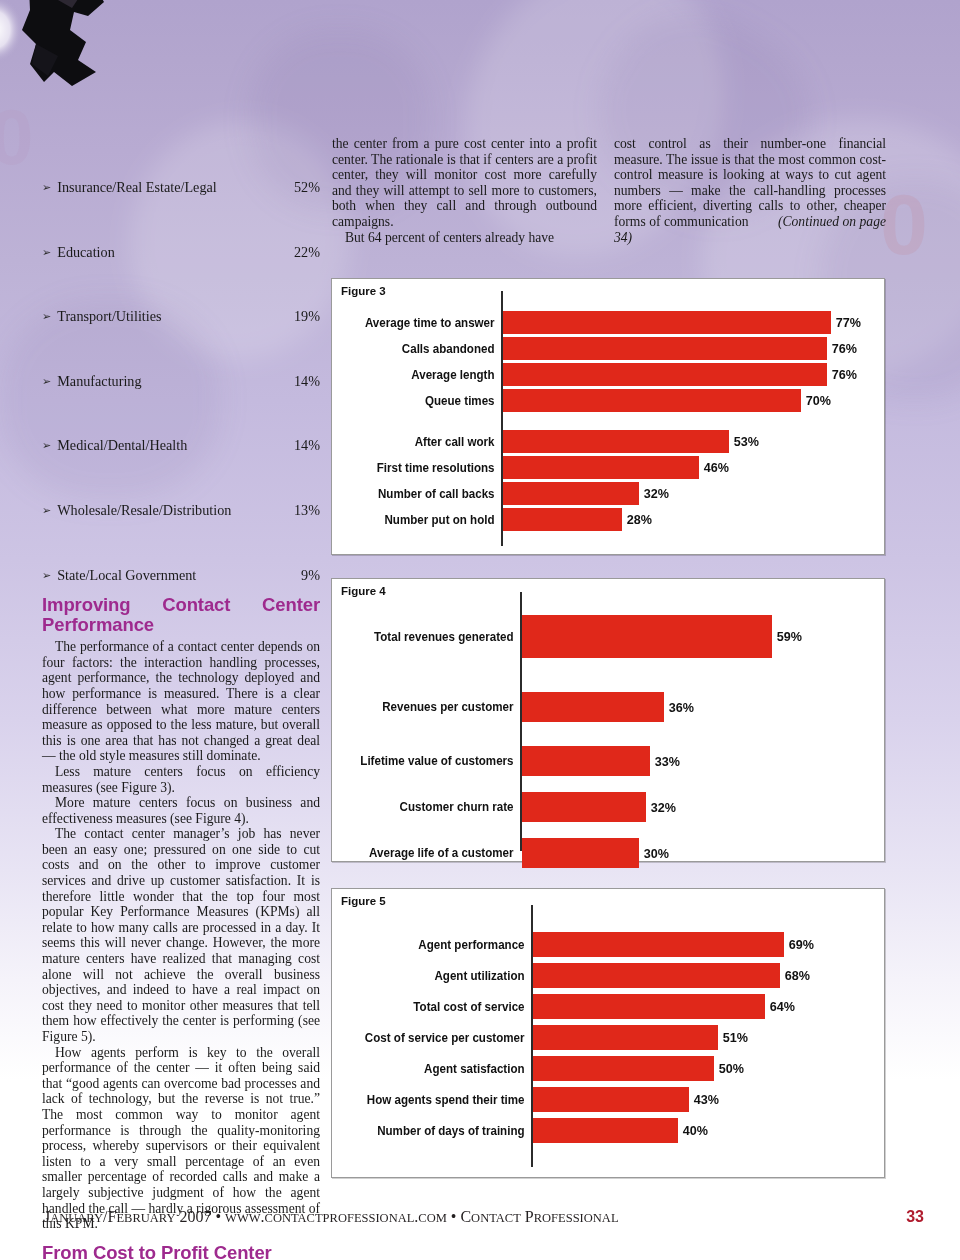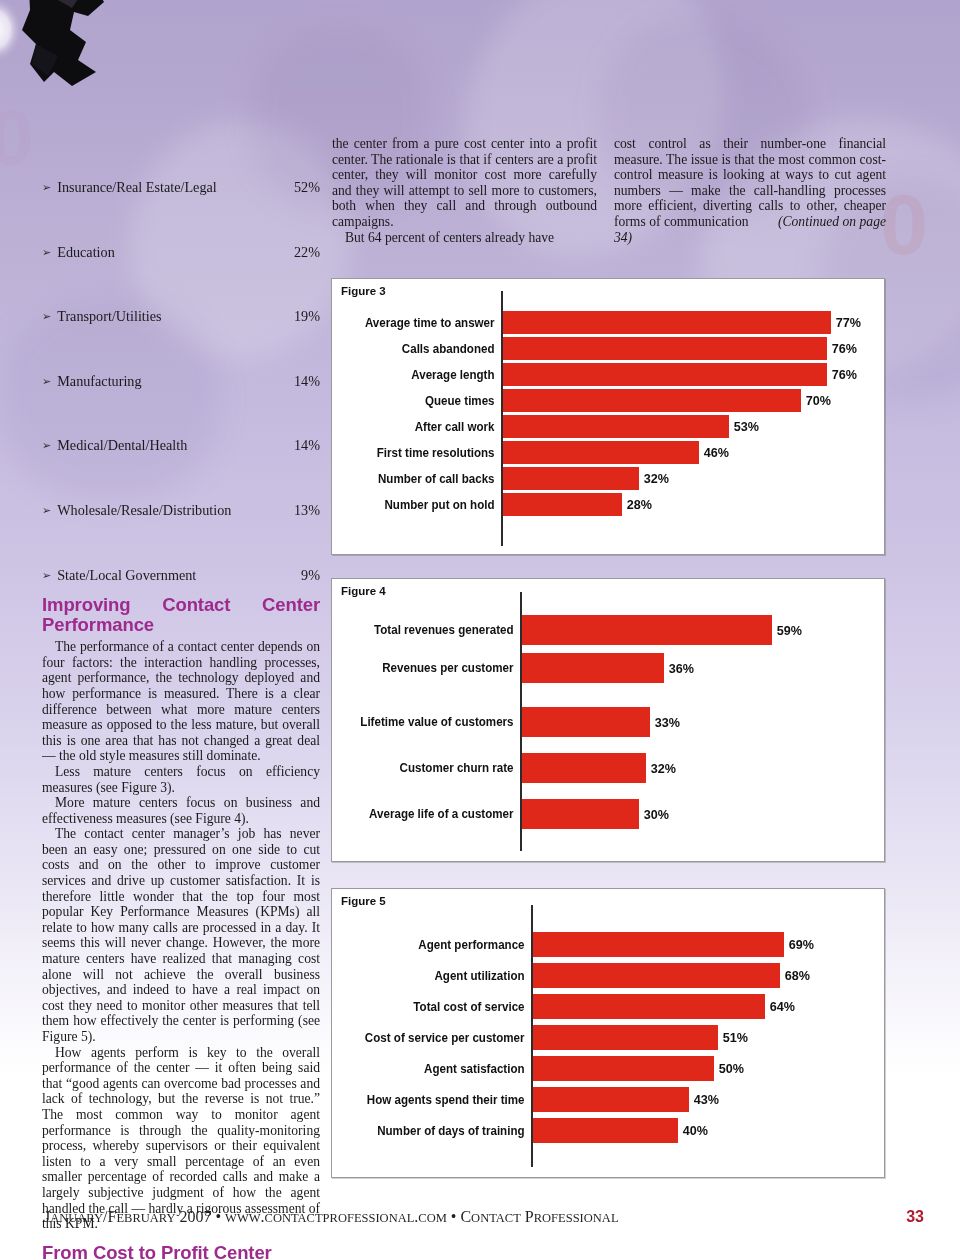--- a/index.html
+++ b/index.html
@@ -256,21 +256,21 @@
           <div class="bar" style="left:171px; width:324px;"></div>
           <div class="rval" style="left:495px;">76%</div>
         </div>
 
         <div class="row" style="height:23px; margin-bottom:3px;">
           <div class="rlabel" style="left:0; width:169px;">Average length</div>
           <div class="bar" style="left:171px; width:324px;"></div>
           <div class="rval" style="left:495px;">76%</div>
         </div>
 
-        <div class="row" style="height:23px; margin-bottom:3px;">
+        <div class="row" style="height:23px; margin-bottom:18px;">
           <div class="rlabel" style="left:0; width:169px;">Queue times</div>
           <div class="bar" style="left:171px; width:298px;"></div>
           <div class="rval" style="left:469px;">70%</div>
         </div>
 
         <div class="row" style="height:23px; margin-bottom:3px;">
           <div class="rlabel" style="left:0; width:169px;">After call work</div>
           <div class="bar" style="left:171px; width:226px;"></div>
           <div class="rval" style="left:397px;">53%</div>
         </div>
@@ -296,21 +296,21 @@
       </div>
     </div>
   </div>
 
   <div class="figure" id="figure4" style="left:331px; top:578px; width:554px; height:284px;">
     <div class="fig-title">Figure 4</div>
     <div class="chart">
       <div class="axis" style="left:188px; top:13px; height:259px;"></div>
       <div class="rows" style="top:36px;">
 
-        <div class="row" style="height:30px; margin-bottom:8px;">
+        <div class="row" style="height:43px; margin-bottom:34px;">
           <div class="rlabel" style="left:0; width:188px;">Total revenues generated</div>
           <div class="bar" style="left:190px; width:250px;"></div>
           <div class="rval" style="left:440px;">59%</div>
         </div>
 
         <div class="row" style="height:30px; margin-bottom:24px;">
           <div class="rlabel" style="left:0; width:188px;">Revenues per customer</div>
           <div class="bar" style="left:190px; width:142px;"></div>
           <div class="rval" style="left:332px;">36%</div>
         </div>

